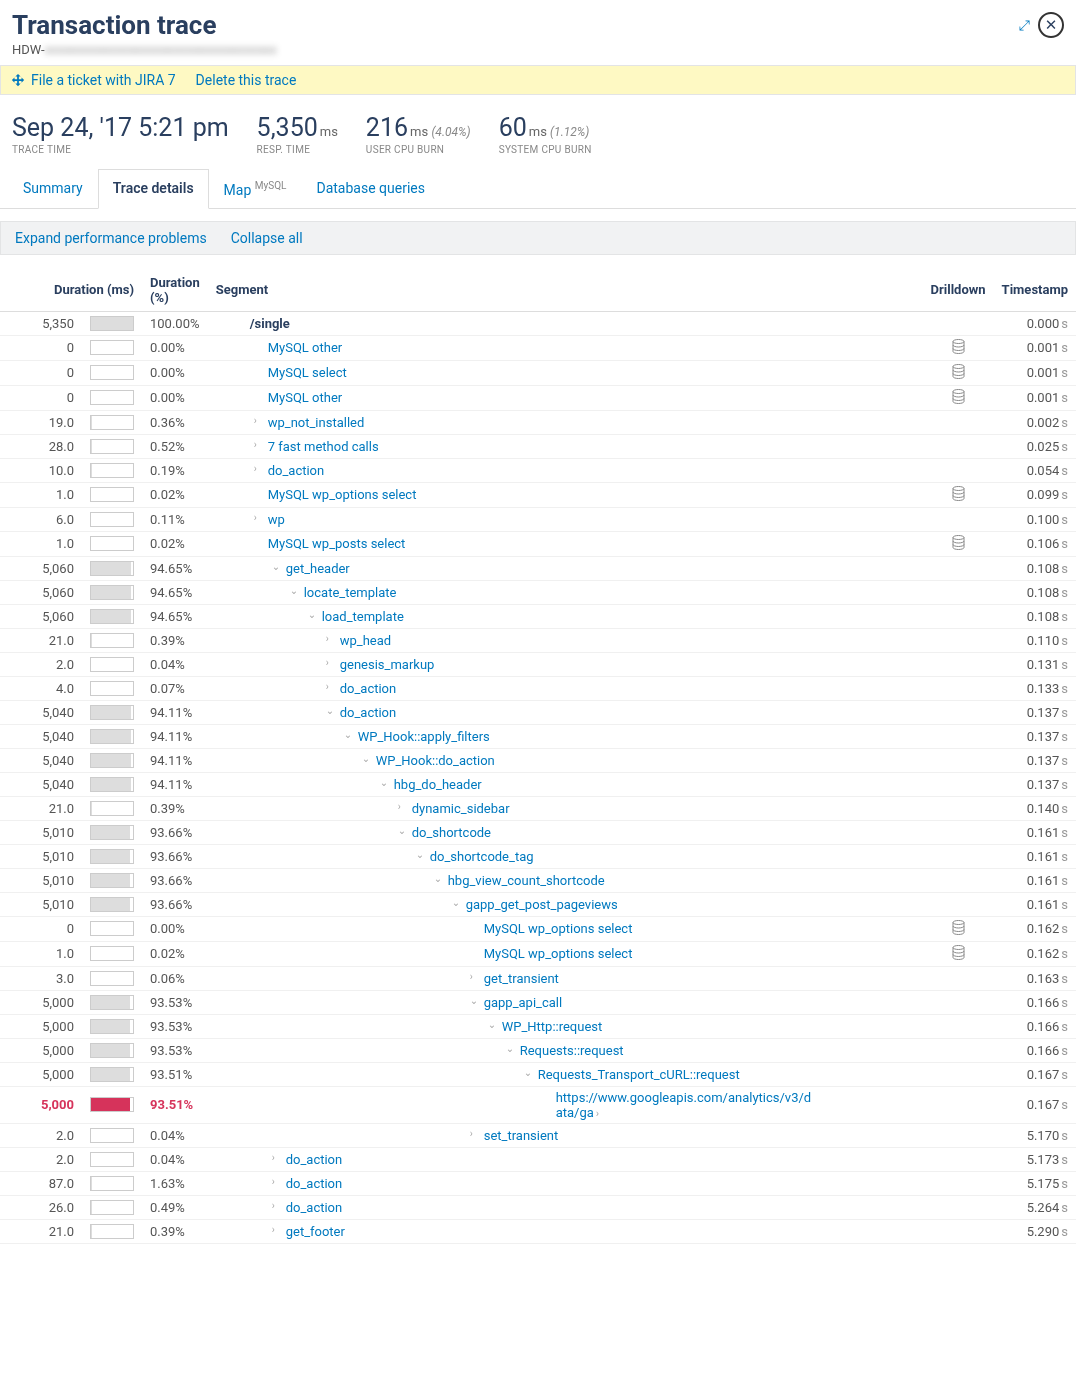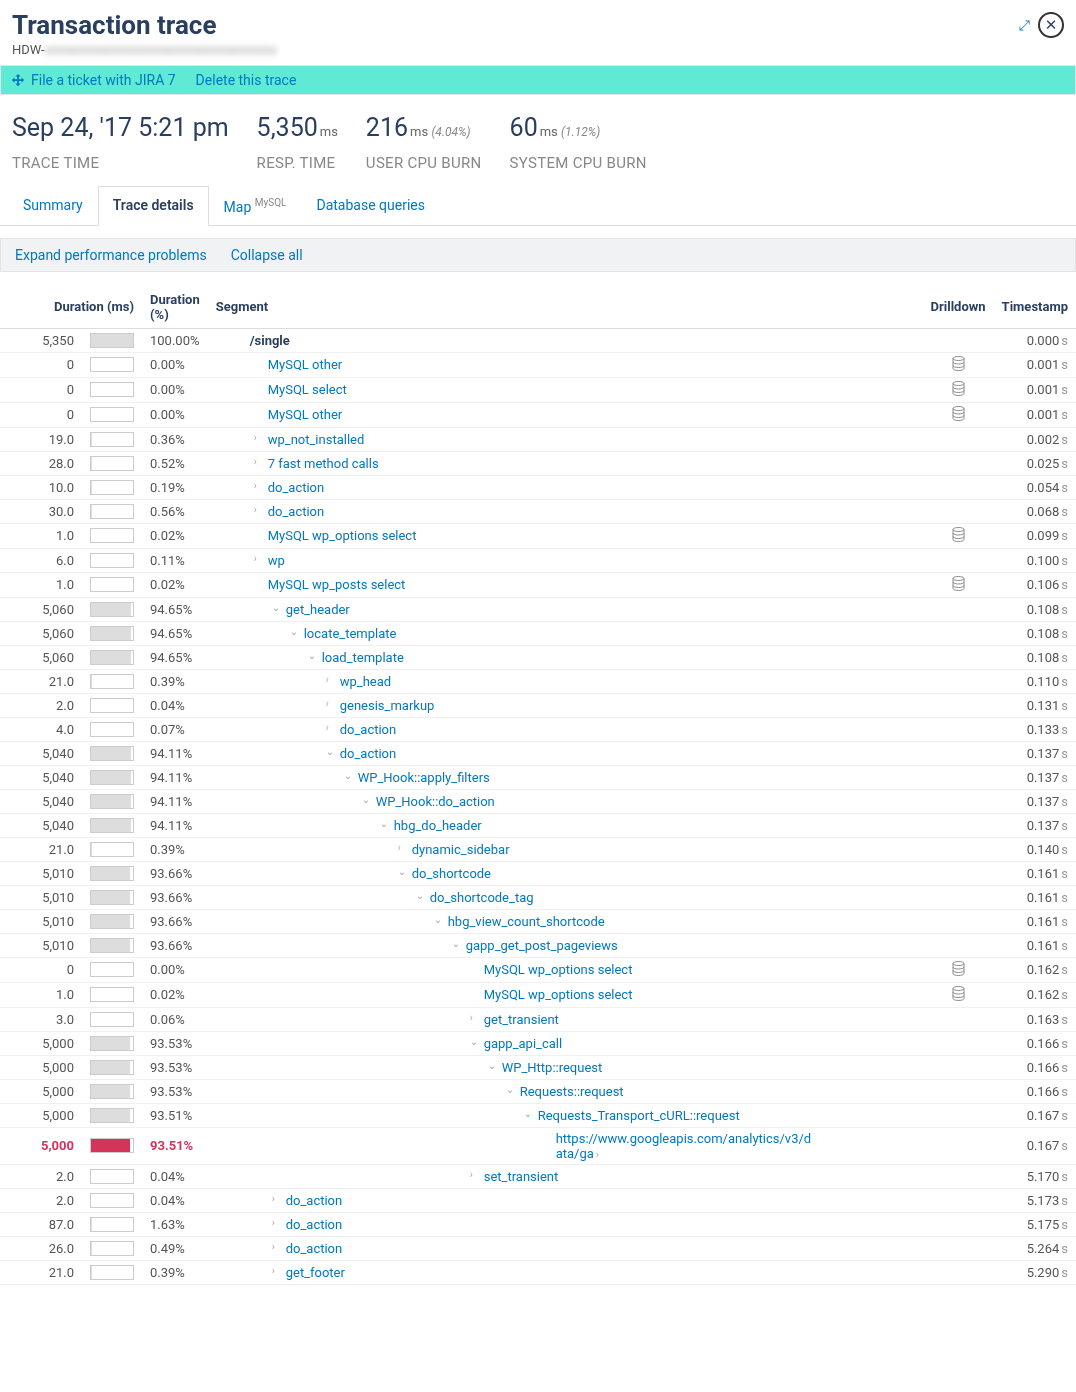--- a/index.html
+++ b/index.html
@@ -5,28 +5,28 @@
 *{box-sizing:border-box;margin:0;padding:0}
 body{font-family:-apple-system,BlinkMacSystemFont,"Segoe UI",Roboto,Arial,sans-serif;font-size:13px;color:#2a3f5f;background:#fff;width:1076px}
 .header{padding:10px 12px 8px}
 .title-row{display:flex;align-items:center;justify-content:space-between}
 .title{font-size:26px;font-weight:700;color:#2a3f5f}
 .hdr-icons{display:flex;gap:8px;align-items:center}
 .expand-icon{color:#0079bf;font-size:14px;cursor:pointer}
 .close-btn{width:26px;height:26px;border:2px solid #333;border-radius:50%;display:flex;align-items:center;justify-content:center;cursor:pointer;font-size:15px}
 .subtitle{font-size:13px;color:#555;margin-top:2px}
 .blur{filter:blur(3px);opacity:.6}
-.action-bar{background:#5eead4;padding:6px 10px;display:flex;gap:20px;border:1px solid #e3e4e5}
+.action-bar{background:#fef9c3;padding:6px 10px;display:flex;gap:20px;border:1px solid #e3e4e5}
 .action-link{color:#0079bf;font-size:14px;cursor:pointer;display:flex;align-items:center;gap:6px}
 .jira-icon{width:14px;height:14px}
 .metrics{display:flex;gap:28px;padding:18px 12px 8px}
 .metric-val{font-size:25px;font-weight:400;color:#2a3f5f}
 .metric-unit{font-size:13px;color:#666;margin-left:2px}
 .metric-pct{font-size:12px;color:#888;font-style:italic}
-.metric-lbl{font-size:15px;color:#888;letter-spacing:.3px;margin-top:12px}
+.metric-lbl{font-size:10px;color:#888;letter-spacing:.3px;margin-top:2px}
 .tabs{display:flex;border-bottom:1px solid #ddd;padding:0 8px;margin-top:6px}
 .tab{padding:10px 14px;font-size:14px;color:#0079bf;cursor:pointer;border:1px solid transparent;border-bottom:none}
 .tab.active{color:#2a3f5f;font-weight:600;border:1px solid #ddd;border-bottom:1px solid #fff;margin-bottom:-1px;background:#fff}
 .tab .beta{font-size:10px;color:#888;vertical-align:super}
 .toolbar{background:#f1f2f3;padding:8px 14px;display:flex;gap:24px;margin-top:12px;border:1px solid #e3e4e5}
 .tool-link{color:#0079bf;font-size:14px;cursor:pointer}
 .tbl{width:100%;border-collapse:collapse;margin-top:14px}
 .tbl th{font-size:13px;font-weight:700;color:#2a3f5f;text-align:left;padding:6px 8px;border-bottom:1px solid #ddd}
 .tbl th.r{text-align:right}
 .tbl td{padding:3px 8px;border-bottom:1px solid #f0f0f0;font-size:13px;vertical-align:middle;height:24px}
@@ -241,37 +241,20 @@
     <td class="seg">
           <div class="seg-wrap" style="padding-left:38px">
             <span class="arrow">›</span>
             <span style="">do_action</span>
           </div>
         </td>
     <td class="drill"></td>
     <td class="ts r">0.054<span class="ts-unit">s</span></td>
       </tr>
       <tr>
-    <td class="dur-ms r">30.0</td>
-    <td class="dur-bar">
-          <div class="bar-box">
-            <div class="bar-fill" style="width:0.56%"></div>
-          </div>
-        </td>
-    <td class="dur-pct">0.56%</td>
-    <td class="seg">
-          <div class="seg-wrap" style="padding-left:38px">
-            <span class="arrow">›</span>
-            <span style="">do_action</span>
-          </div>
-        </td>
-    <td class="drill"></td>
-    <td class="ts r">0.068<span class="ts-unit">s</span></td>
-      </tr>
-      <tr>
     <td class="dur-ms r">1.0</td>
     <td class="dur-bar">
           <div class="bar-box">
             <div class="bar-fill" style="width:0.02%"></div>
           </div>
         </td>
     <td class="dur-pct">0.02%</td>
     <td class="seg">
           <div class="seg-wrap" style="padding-left:38px">
             <span class="arrow"></span>

